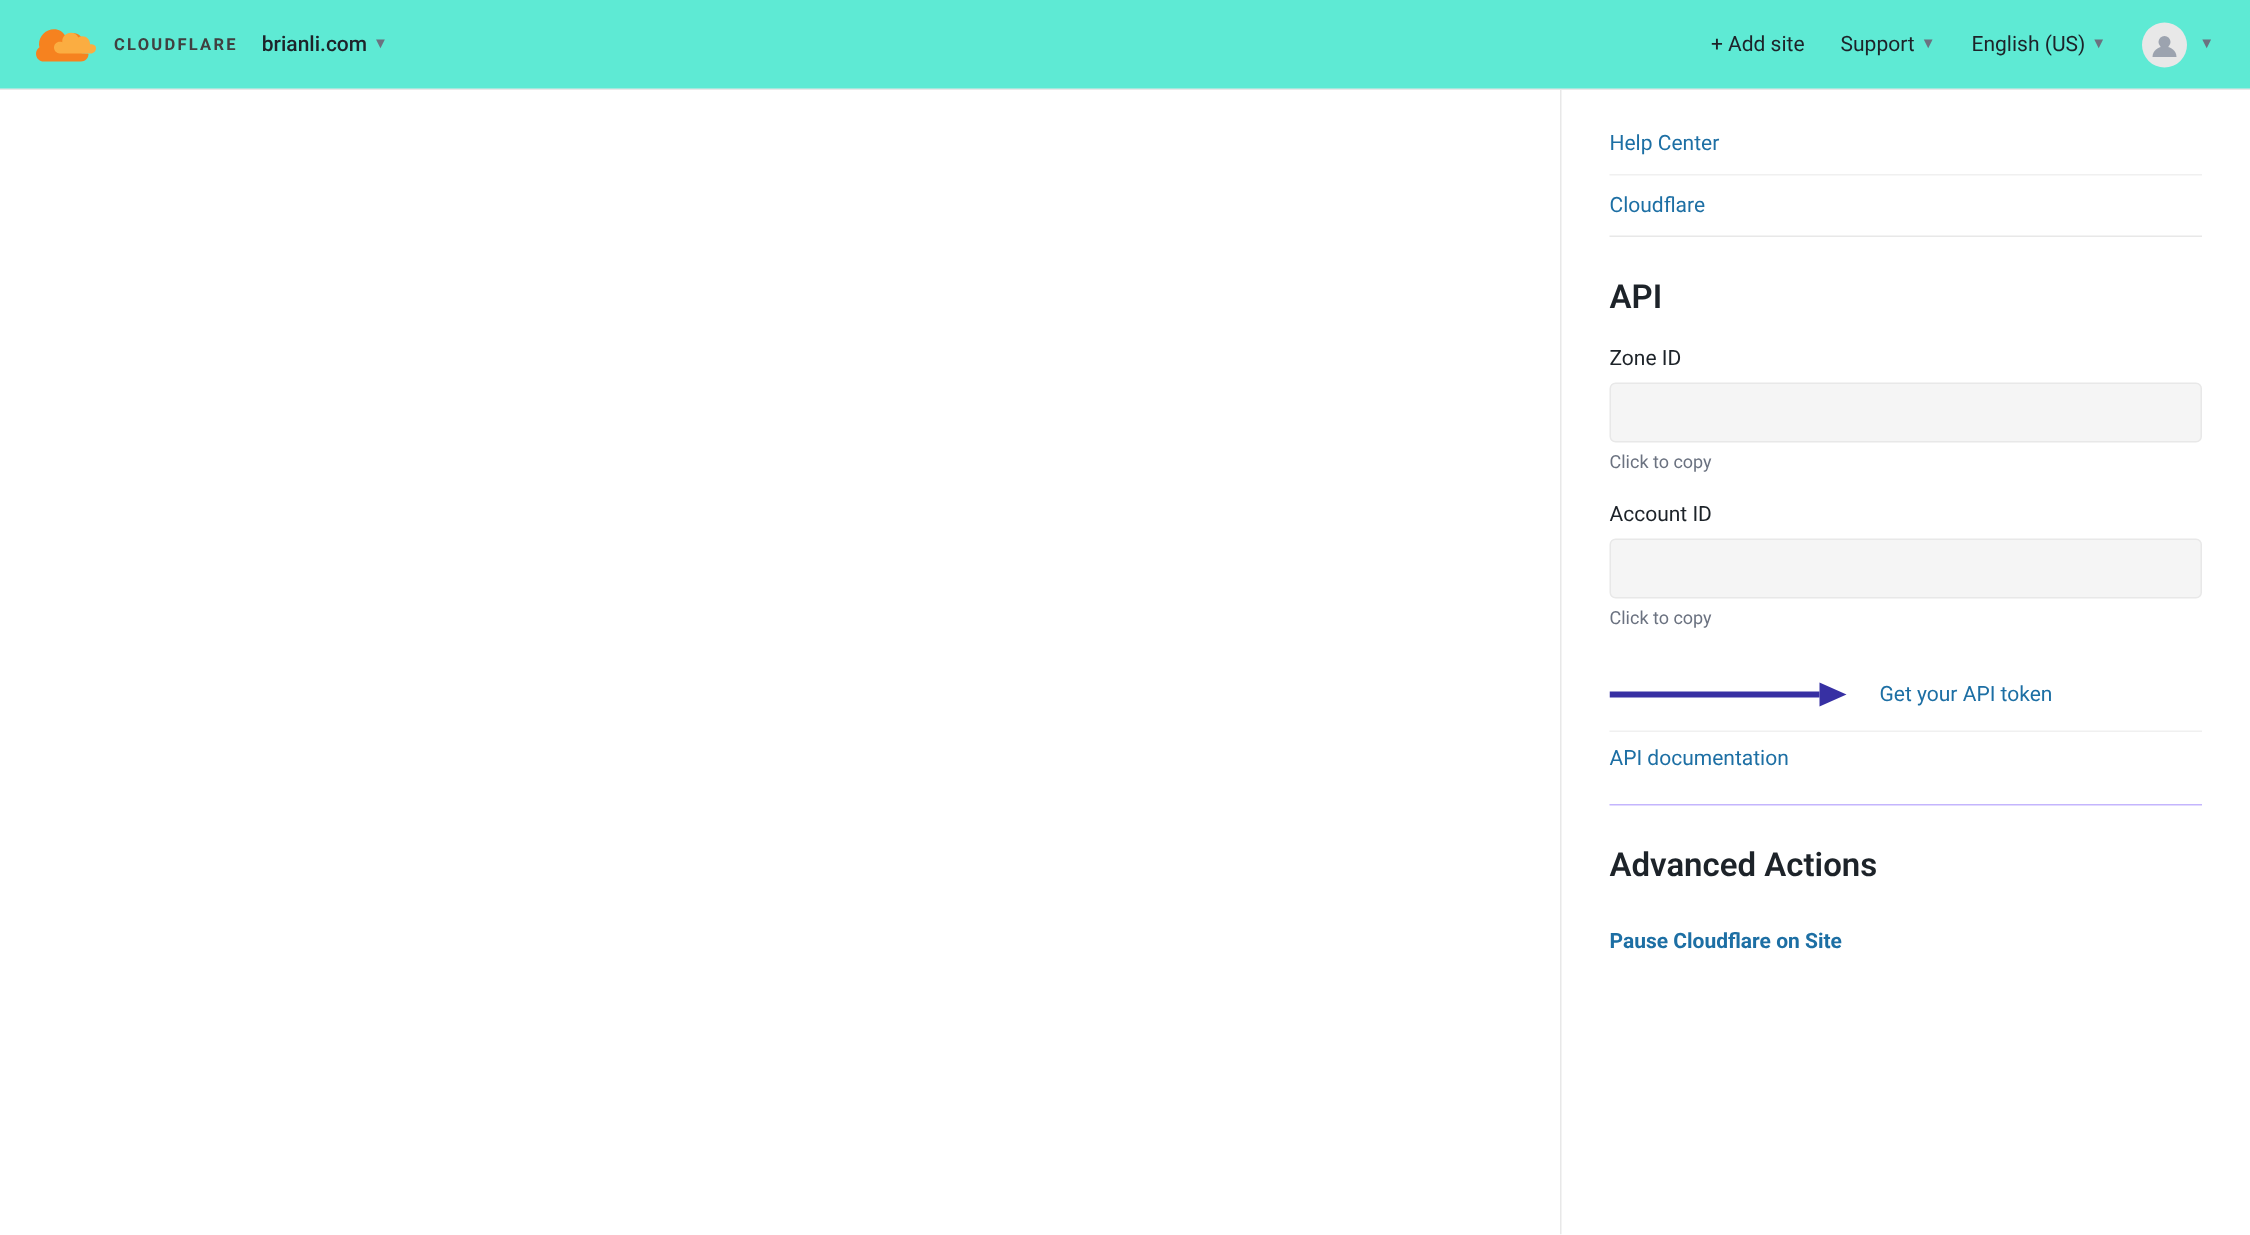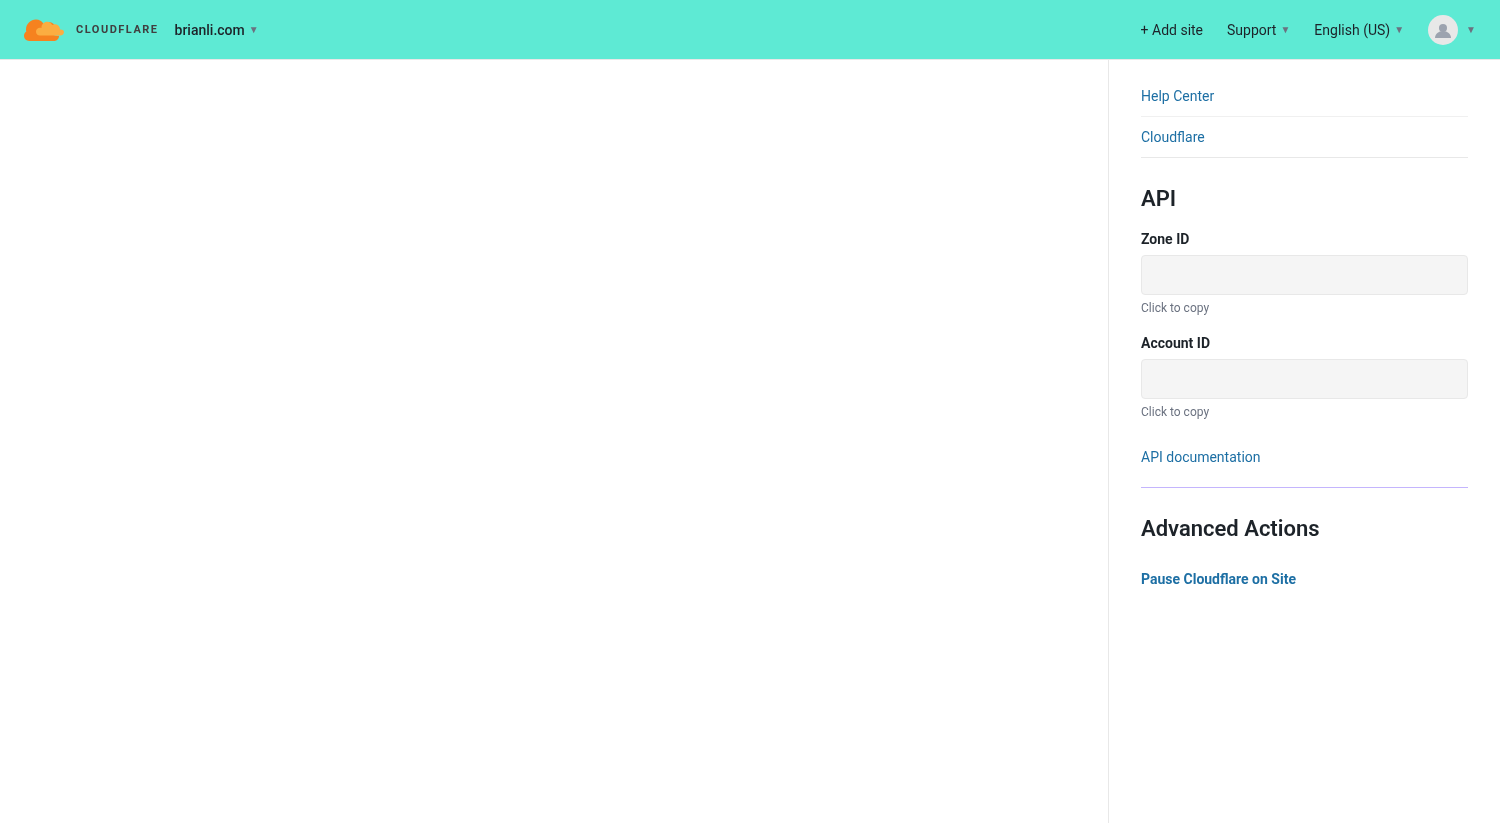--- a/index.html
+++ b/index.html
@@ -88,21 +88,21 @@
     .main-content {
       display: flex;
       width: 100%;
       min-height: calc(823px - 60px);
     }
     .left-panel {
       flex: 1;
       background: #fff;
     }
     .right-panel {
-      width: 392px;
+      width: 460px;
       padding: 0 32px;
       border-left: 1px solid #e8e8e8;
       background: #fff;
     }
 
     
     .support-links {
       padding-top: 16px;
       border-bottom: 1px solid #e8e8e8;
     }
@@ -124,21 +124,21 @@
       padding-top: 28px;
     }
     .section-title {
       font-size: 22px;
       font-weight: 600;
       color: #1d2329;
       margin-bottom: 20px;
     }
     .field-label {
       font-size: 14px;
-      font-weight: 700;
+      font-weight: 400;
       color: #1d2329;
       margin-bottom: 8px;
     }
     .copy-field {
       width: 100%;
       height: 40px;
       background: #f5f5f5;
       border: 1px solid #e8e8e8;
       border-radius: 4px;
       cursor: pointer;
@@ -243,20 +243,30 @@
         <div class="copy-field"></div>
         <div class="copy-hint">Click to copy</div>
       </div>
 
       <div>
         <div class="field-label">Account ID</div>
         <div class="copy-field"></div>
         <div class="copy-hint">Click to copy</div>
       </div>
 
+      <div class="api-link">
+
+        <div style="position:relative; display:flex; align-items:center;">
+          <svg width="160" height="28" viewBox="0 0 160 28" style="margin-right:8px;">
+            <line x1="0" y1="14" x2="140" y2="14" stroke="#3730a3" stroke-width="4"></line>
+            <polygon points="140,6 158,14 140,22" fill="#3730a3"></polygon>
+          </svg>
+        </div>
+        <a style="color:#1d6fa4; font-size:14px; text-decoration:none;">Get your API token</a>
+      </div>
 
       <div class="api-link">
         <a style="color:#1d6fa4; font-size:14px; text-decoration:none;">API documentation</a>
       </div>
     </div>
 
     <div class="advanced-section">
       <h2 class="section-title">Advanced Actions</h2>
       <a class="advanced-link">Pause Cloudflare on Site</a>
     </div>

